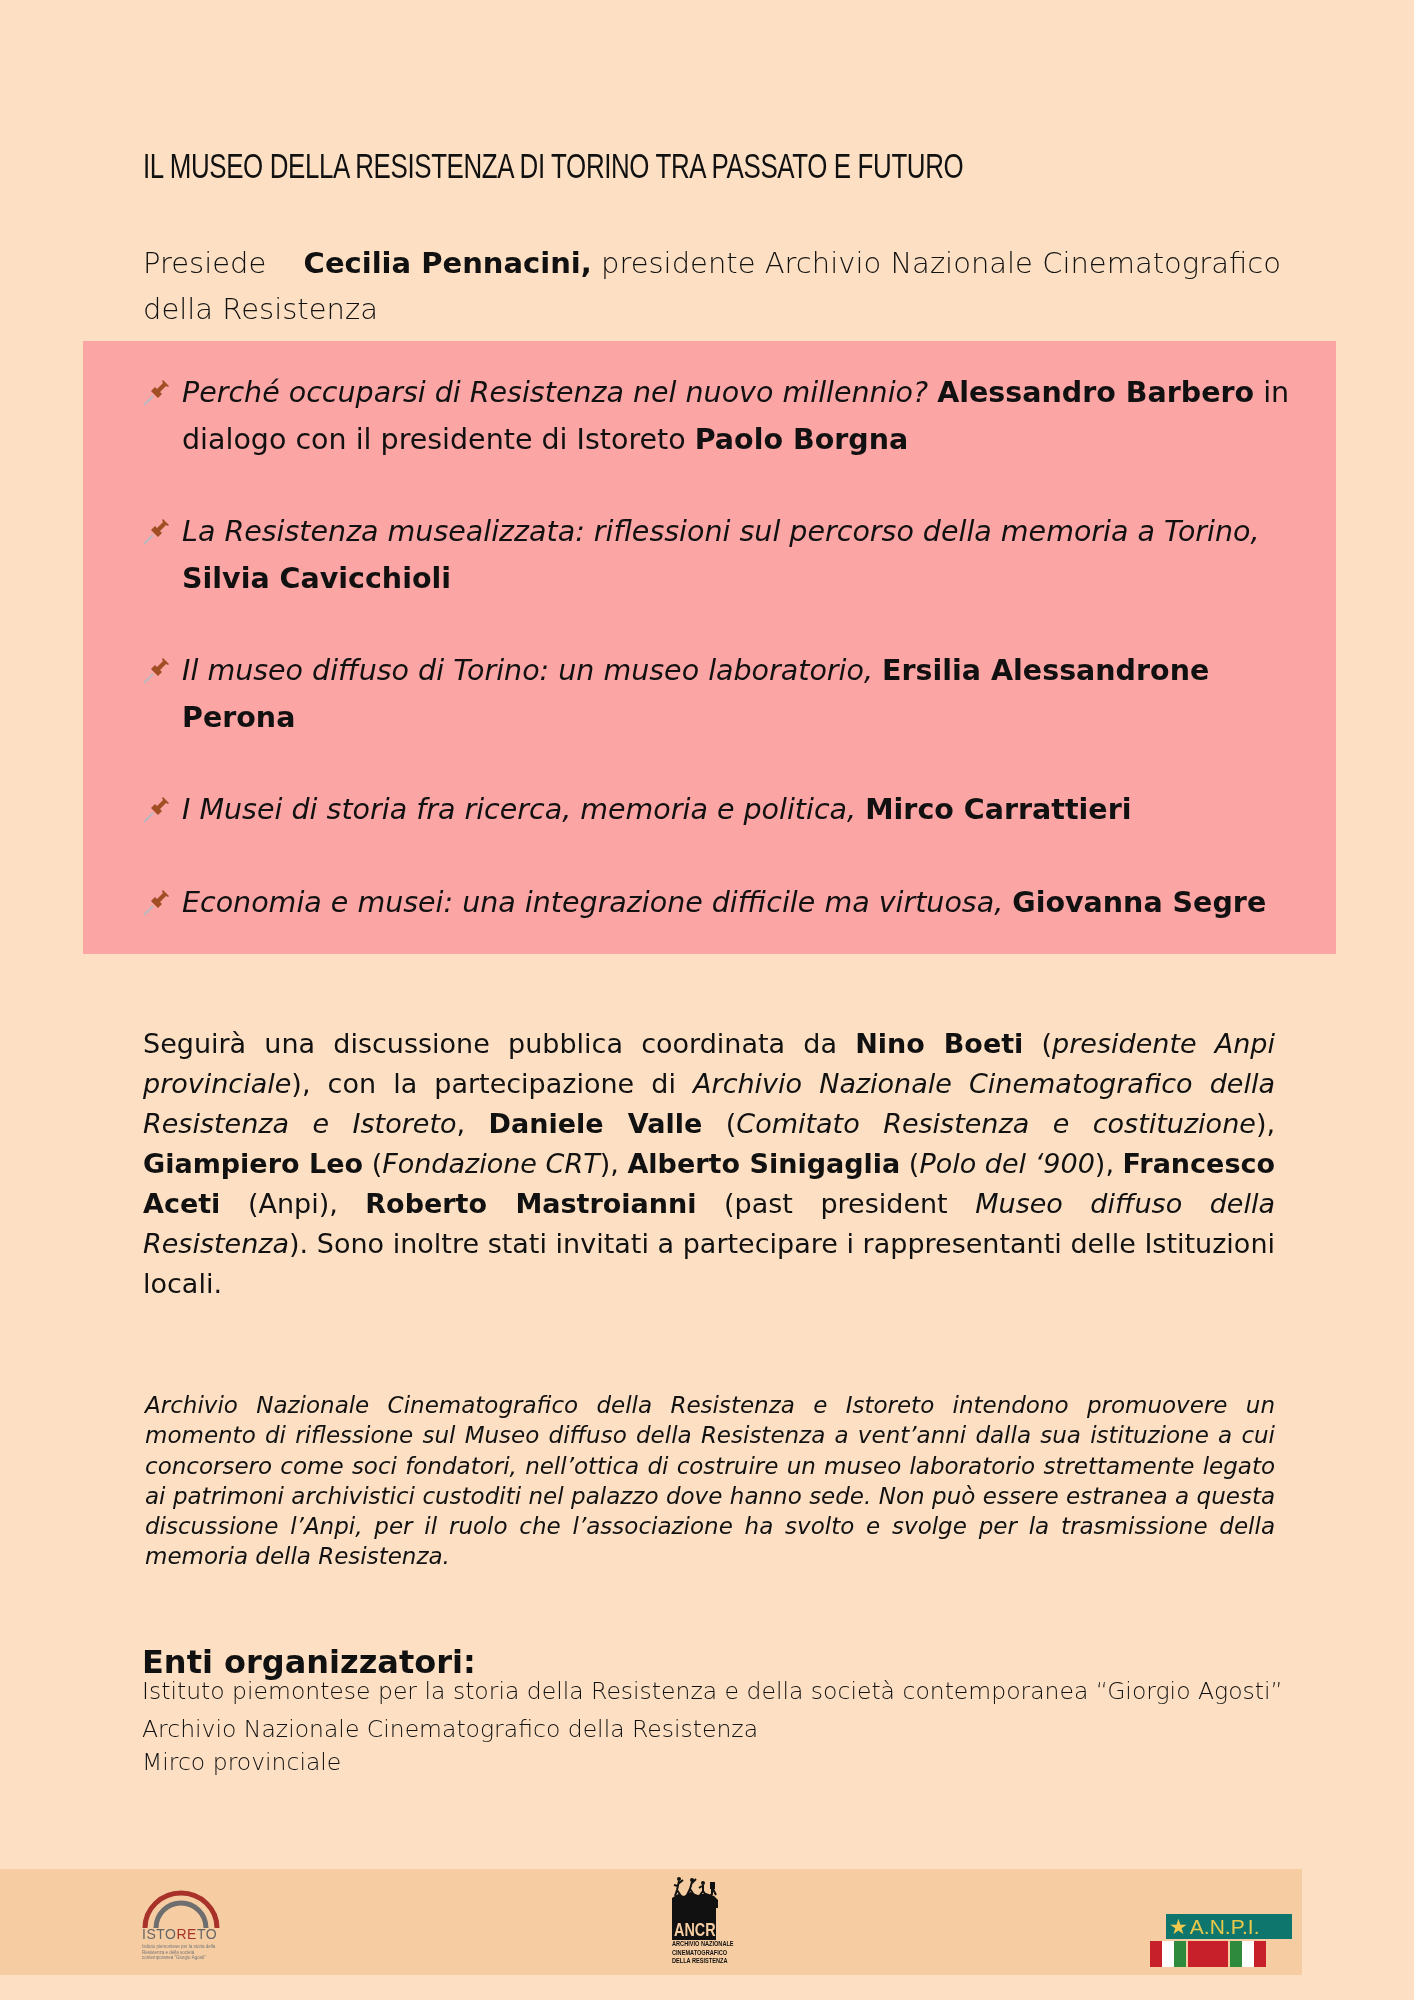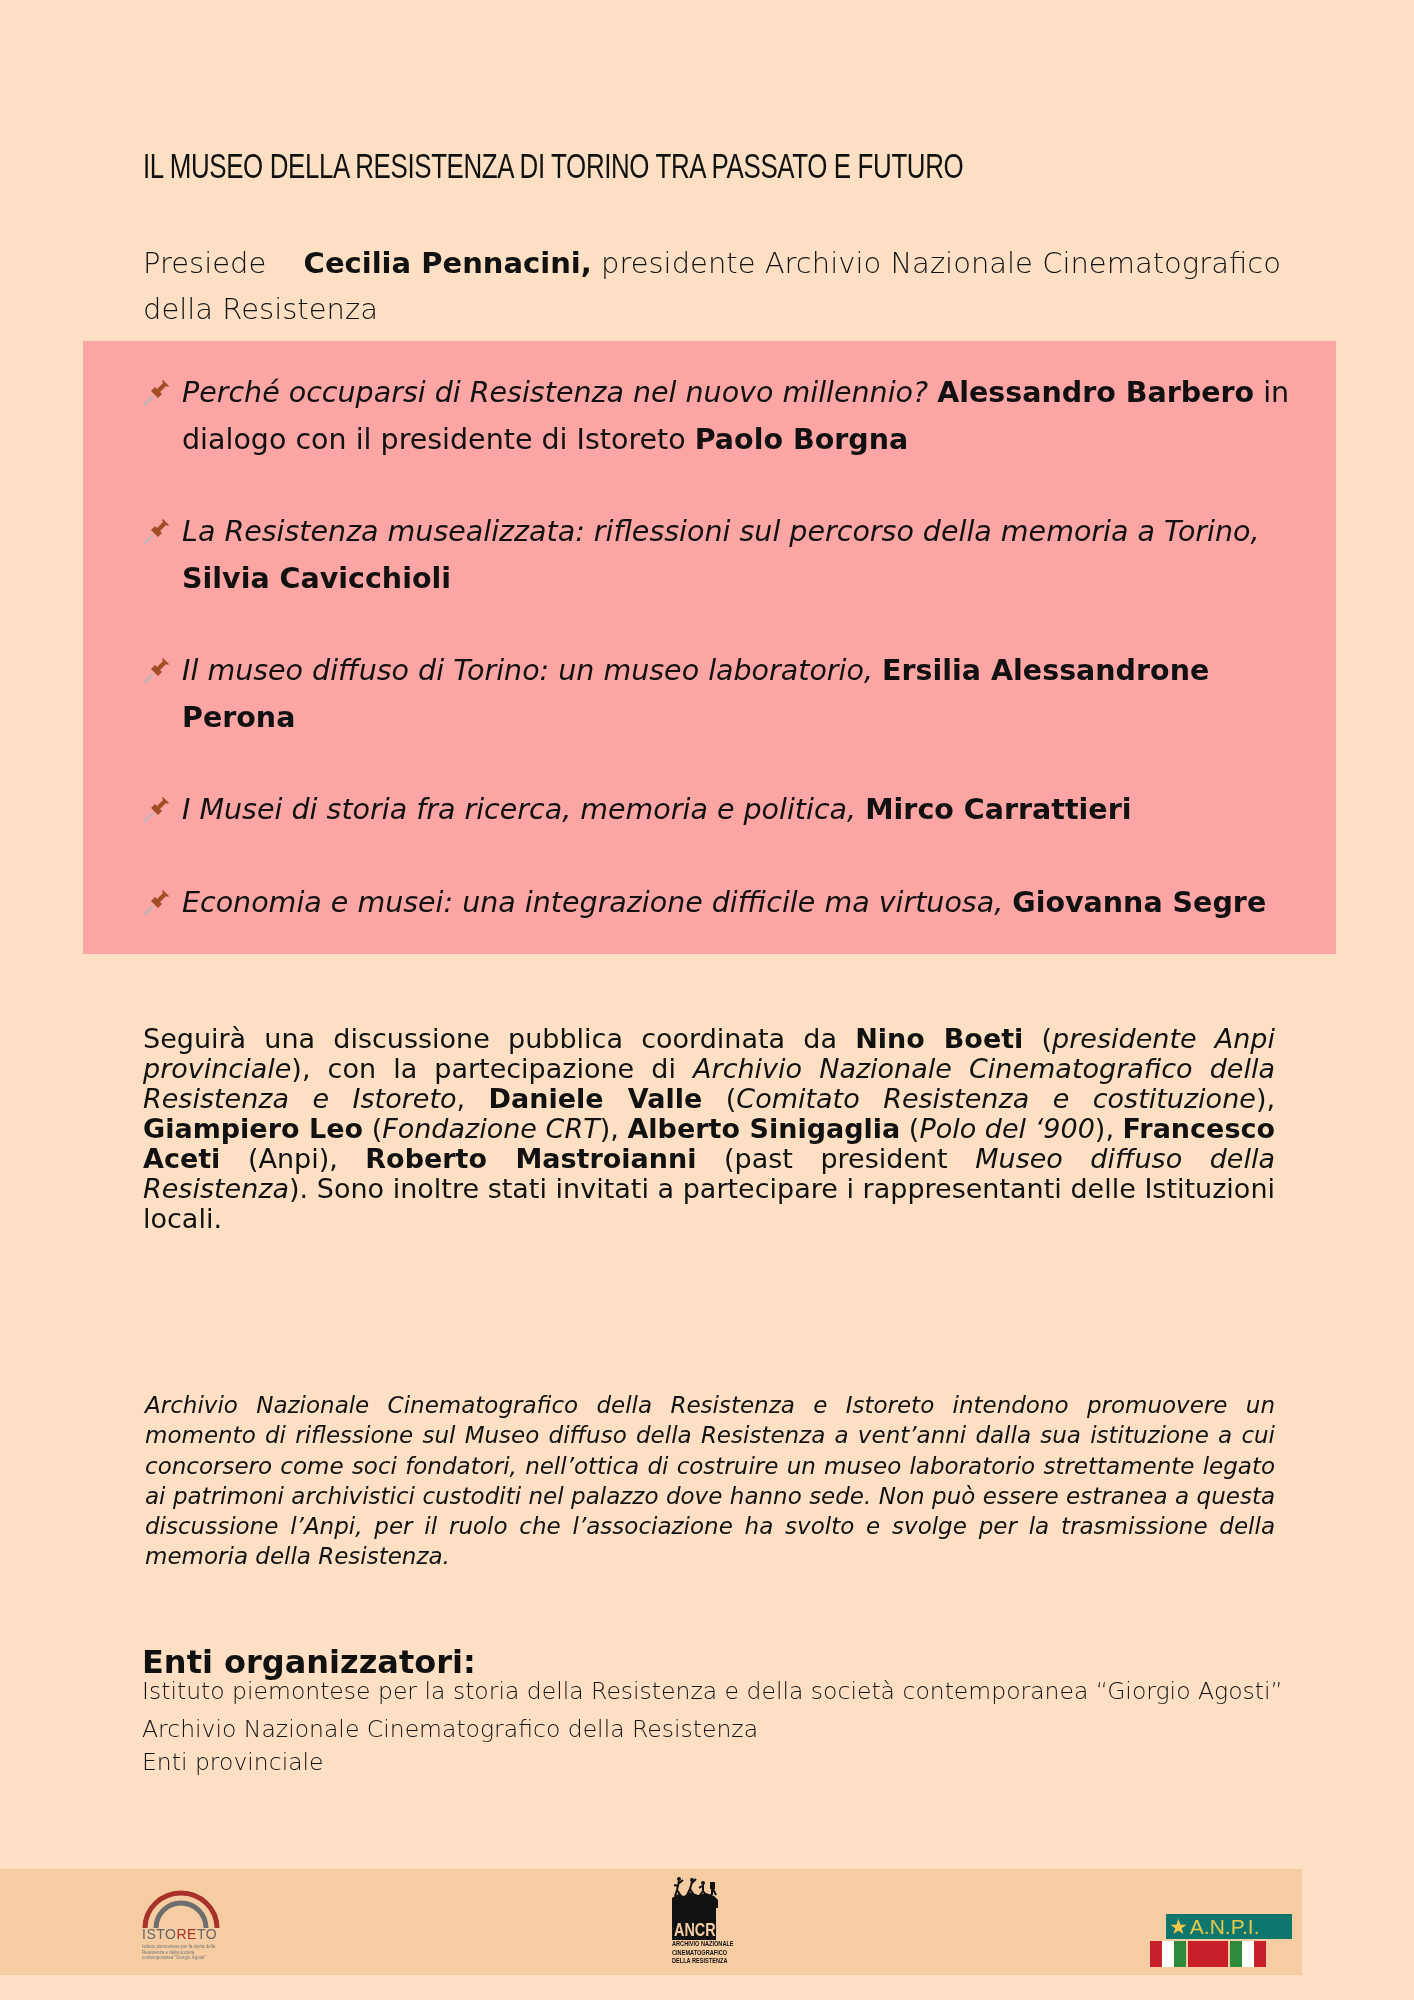--- a/index.html
+++ b/index.html
@@ -37,21 +37,21 @@
     position: absolute; left: 99px; width: 1130px;
     font-size: 28.5px; line-height: 47px;
   }
   .bullet .pin {
     position: absolute; left: -42px; top: 8px; width: 32px; height: 32px;
   }
   .bullet i { font-style: italic; }
   .bullet b { font-weight: bold; }
   .discussion {
     left: 143px; top: 1024px; width: 1132px;
-    font-size: 27px; line-height: 30px;
+    font-size: 27px; line-height: 40px;
     text-align: justify;
     text-align-last: left;
   }
   .discussion b { font-weight: bold; }
   .discussion i { font-style: italic; }
   .about {
     left: 145px; top: 1390px; width: 1130px;
     font-size: 23px; line-height: 30.3px;
     font-style: italic;
     text-align: justify;
@@ -129,21 +129,21 @@
   </div>
 </div>
 
 <div class="abs discussion"><span>Seguirà una discussione pubblica coordinata da </span><b>Nino Boeti</b><span> (</span><i>presidente Anpi provinciale</i><span>), con la partecipazione di </span><i>Archivio Nazionale Cinematografico della Resistenza e Istoreto</i><span>, </span><b>Daniele Valle</b><span> (</span><i>Comitato Resistenza e costituzione</i><span>), </span><b>Giampiero Leo</b><span> (</span><i>Fondazione CRT</i><span>), </span><b>Alberto Sinigaglia</b><span> (</span><i>Polo del ‘900</i><span>), </span><b>Francesco Aceti</b><span> (Anpi), </span><b>Roberto Mastroianni</b><span> (past president </span><i>Museo diffuso della Resistenza</i><span>). Sono inoltre stati invitati a partecipare i rappresentanti delle Istituzioni locali.</span></div>
 
 <div class="abs about">Archivio Nazionale Cinematografico della Resistenza e Istoreto intendono promuovere un momento di riflessione sul Museo diffuso della Resistenza a vent’anni dalla sua istituzione a cui concorsero come soci fondatori, nell’ottica di costruire un museo laboratorio strettamente legato ai patrimoni archivistici custoditi nel palazzo dove hanno sede. Non può essere estranea a questa discussione l’Anpi, per il ruolo che l’associazione ha svolto e svolge per la trasmissione della memoria della Resistenza.</div>
 
 <div class="abs enti-title">Enti organizzatori:</div>
 <div class="enti-item" style="top: 1677px;">Istituto piemontese per la storia della Resistenza e della società contemporanea “Giorgio Agosti”</div>
 <div class="enti-item" style="top: 1715px;">Archivio Nazionale Cinematografico della Resistenza</div>
-<div class="enti-item" style="top: 1748px;">Enti provinciale</div>
+<div class="enti-item" style="top: 1748px;">Mirco provinciale</div>
 
 <div class="abs footer">
   <div class="logo istoreto">
     <svg width="80" height="44" viewBox="0 0 80 44" style="position:absolute;left:0;top:0;">
       <path d="M3 42 A35 34 0 0 1 75 42" fill="none" stroke="#A8312A" stroke-width="5"></path>
       <path d="M14 42 A24 24 0 0 1 64 42" fill="none" stroke="#6E6E6E" stroke-width="5"></path>
     </svg>
     <div class="name"><span>ISTO</span><span class="red">RE</span><span>TO</span></div>
     <div class="sub">Istituto piemontese per la storia della Resistenza e della società contemporanea "Giorgio Agosti"</div>
   </div>

